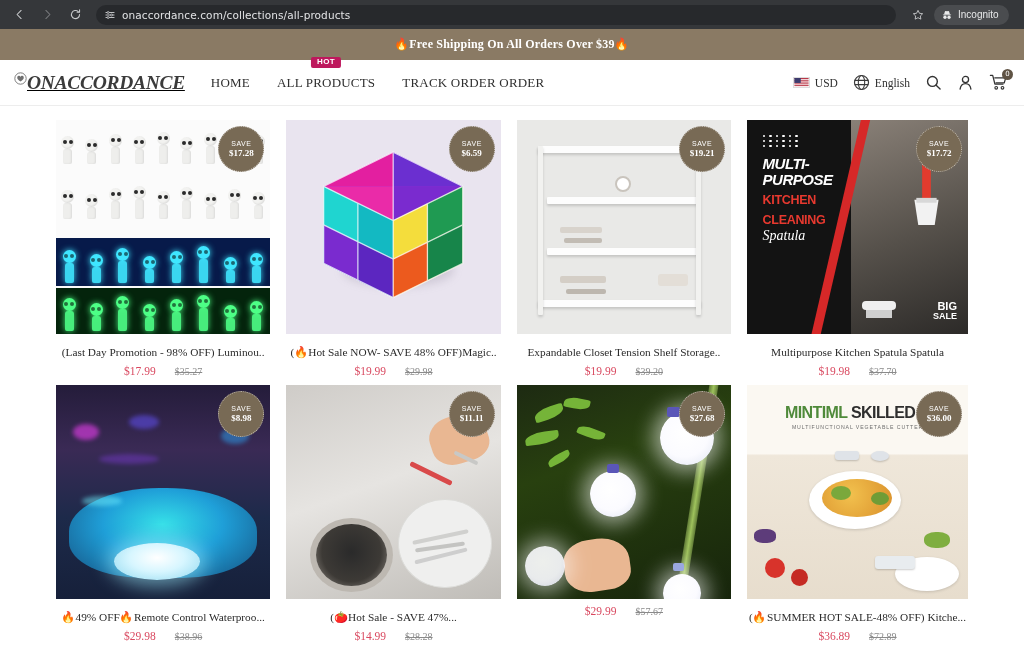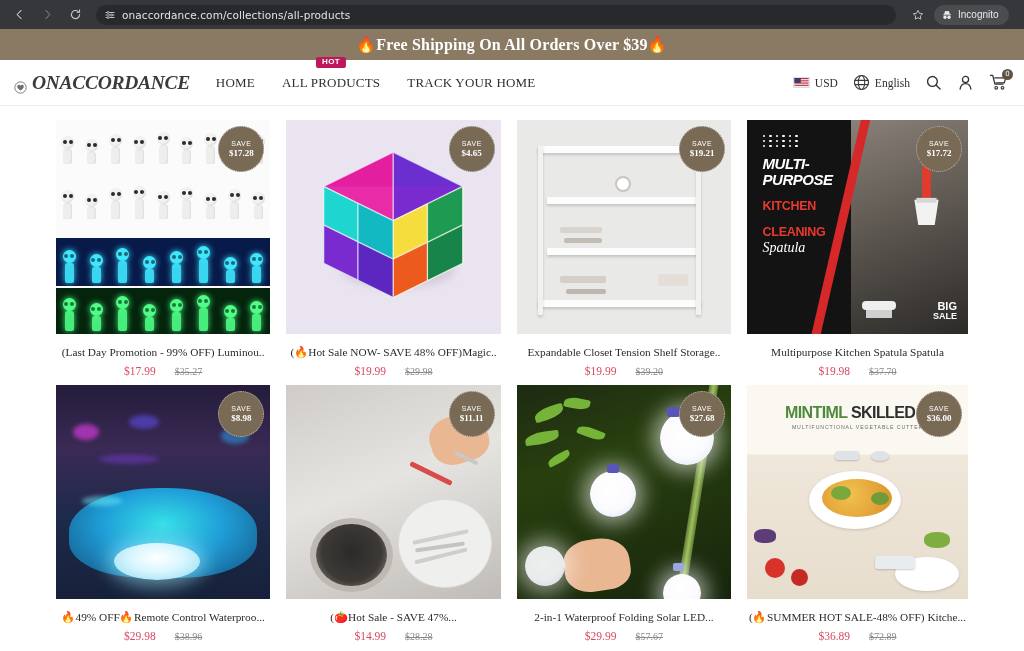--- a/index.html
+++ b/index.html
@@ -50,35 +50,35 @@
   }
   .incognito-pill .label { color: #e8e9ea; font-size: 10px; }
 
   
   .announce {
     height: 31px; width: 100%;
     background: #8a7a64;
     display: flex; align-items: center; justify-content: center;
   }
   .announce-text {
-    color: #ffffff; font-size: 16px; font-weight: bold;
+    color: #ffffff; font-size: 12px; font-weight: bold;
     font-family: "Liberation Serif", serif;
     letter-spacing: .2px;
   }
 
   
   .site-header {
     height: 46px; width: 100%;
     background: #ffffff;
     display: flex; align-items: center;
     padding: 0 16px 0 14px;
     border-bottom: 1px solid #ededed;
     position: relative;
   }
-  .logo { display: flex; align-items: flex-end; gap: 5px; flex: 0 0 auto; }
+  .logo { display: flex; align-items: flex-start; flex: 0 0 auto; text-decoration: underline; }
   .logo-mark { width: 13px; height: 13px; display:block; }
   .logo-text {
     font-family: "Liberation Serif", serif;
     font-style: italic; font-weight: bold;
     font-size: 19.5px; color: #3b3b3b; letter-spacing: -.3px;
   }
   .main-nav { display: flex; align-items: center; gap: 27px; margin-left: 26px; }
   .nav-item {
     position: relative;
     font-family: "Liberation Serif", serif;
@@ -212,21 +212,21 @@
   .sc-spatula { background:#111; }
   .sp-left { position:absolute; left:0; top:0; width:47%; height:100%; background:#131313; }
   .sp-right { position:absolute; right:0; top:0; width:56%; height:100%;
     background: linear-gradient(160deg,#8a8178 0%,#55504a 55%,#2c2a28 100%); }
   .sp-diag {
     position:absolute; top:-10%; left:40%; width:9px; height:125%;
     background:#d62828; transform: rotate(13deg);
   }
   .sp-text { position:absolute; left:7%; top:17%; color:#fff; z-index:3; }
   .sp-text .l1 { font-family:"Liberation Sans",sans-serif; font-weight:bold; font-size:15px; line-height:1.02; letter-spacing:-.5px;font-style:italic;}
-  .sp-text .l3 { font-family:"Liberation Sans",sans-serif; font-weight:bold; font-size:12.5px; color:#e8392f; letter-spacing:-.3px; margin-top:12px;}
+  .sp-text .l3 { font-family:"Liberation Sans",sans-serif; font-weight:bold; font-size:12.5px; color:#e8392f; letter-spacing:-.3px; margin-top:6px;}
   .sp-text .l4 { font-family:"Liberation Serif",serif; font-style:italic; font-size:14px; color:#fff; margin-top:1px;}
   .sp-dots {
     position:absolute; left:7%; top:7%;
     display:grid; grid-template-columns:repeat(6,4px); gap:2.5px; z-index:3;
   }
   .sp-dots i { width:2.5px; height:2.5px; background:#fff; display:block; border-radius:50%; }
   .sp-big { position:absolute; right:5%; bottom:6%; color:#fff; z-index:3; text-align:right;}
   .sp-big .b1{ font-family:"Liberation Sans",sans-serif; font-weight:bold; font-size:11px; line-height:1;margin-left:32px;}
   .sp-big .b2{ font-family:"Liberation Sans",sans-serif; font-weight:bold; font-size:9px; line-height:1;}
   .sp-brush { position:absolute; z-index:4; }
@@ -382,21 +382,21 @@
 
   <nav class="main-nav">
     <div class="nav-item">
       <span>HOME</span>
     </div>
     <div class="nav-item">
       <span class="hot-badge">HOT</span>
       <span>ALL PRODUCTS</span>
     </div>
     <div class="nav-item">
-      <span>TRACK YOUR HOME</span>
+      <span>TRACK ORDER ORDER</span>
     </div>
   </nav>
 
   <div class="header-right">
     <div class="hr-item">
       <svg class="flag" viewBox="0 0 19 12">
         <rect width="19" height="12" fill="#fff"></rect>
         <g fill="#b22234">
           <rect y="0" width="19" height="1.2"></rect>
             <rect y="2.4" width="19" height="1.2"></rect>
@@ -593,21 +593,21 @@
                   <div class="body" style="height:17px"></div>
                 </div>
           </div>
         </div>
       </div>
       <div class="save-badge">
         <span class="sv-top">SAVE</span>
         <span class="sv-amt">$17.28</span>
       </div>
     </div>
-    <div class="card-title">(Last Day Promotion - 99% OFF) Luminou..</div>
+    <div class="card-title">(Last Day Promotion - 98% OFF) Luminou..</div>
     <div class="price-row">
       <span class="price-now">$17.99</span>
       <span class="price-was">$35.27</span>
     </div>
   </div>
 
   <div class="card">
     <div class="card-img">
       <div class="scene sc-cube">
         <div class="cube-shadow"></div>
@@ -633,21 +633,21 @@
 
           <g stroke="#ffffff" stroke-width="1.2" opacity=".75" fill="none">
             <path d="M100,30 L35,62 L35,134 L100,166 L165,134 L165,62 Z"></path>
             <path d="M100,30 L100,94 M35,62 L100,94 L165,62 M100,94 L100,166"></path>
             <path d="M67,78 L67,150 M132,78 L132,150 M35,98 L100,130 L165,98"></path>
           </g>
         </svg>
       </div>
       <div class="save-badge">
         <span class="sv-top">SAVE</span>
-        <span class="sv-amt">$4.65</span>
+        <span class="sv-amt">$6.59</span>
       </div>
     </div>
     <div class="card-title">(🔥Hot Sale NOW- SAVE 48% OFF)Magic..</div>
     <div class="price-row">
       <span class="price-now">$19.99</span>
       <span class="price-was">$29.98</span>
     </div>
   </div>
 
   <div class="card">
@@ -802,21 +802,20 @@
         <div class="hand-shape" style="left:22%;bottom:4%;width:66px;height:52px;transform:rotate(-8deg);"></div>
         <div class="solar-lamp" style="left:4%;bottom:6%;width:40px;height:40px;opacity:.92"></div>
         <div class="solar-lamp" style="right:14%;bottom:-6%;width:38px;height:38px;"></div>
         <div class="solar-cap" style="right:22%;bottom:13%;width:11px;height:8px;background:#9aa7e0;"></div>
       </div>
       <div class="save-badge">
         <span class="sv-top">SAVE</span>
         <span class="sv-amt">$27.68</span>
       </div>
     </div>
-    <div class="card-title">2-in-1 Waterproof Folding Solar LED...</div>
     <div class="price-row">
       <span class="price-now">$29.99</span>
       <span class="price-was">$57.67</span>
     </div>
   </div>
 
   <div class="card">
     <div class="card-img">
       <div class="scene sc-cutter">
         <div style="position:absolute;inset:0;background:linear-gradient(180deg,#fbf8f2 0%,#fbf8f2 32%,#efe7da 33%,#e7ddcd 100%);"></div>

